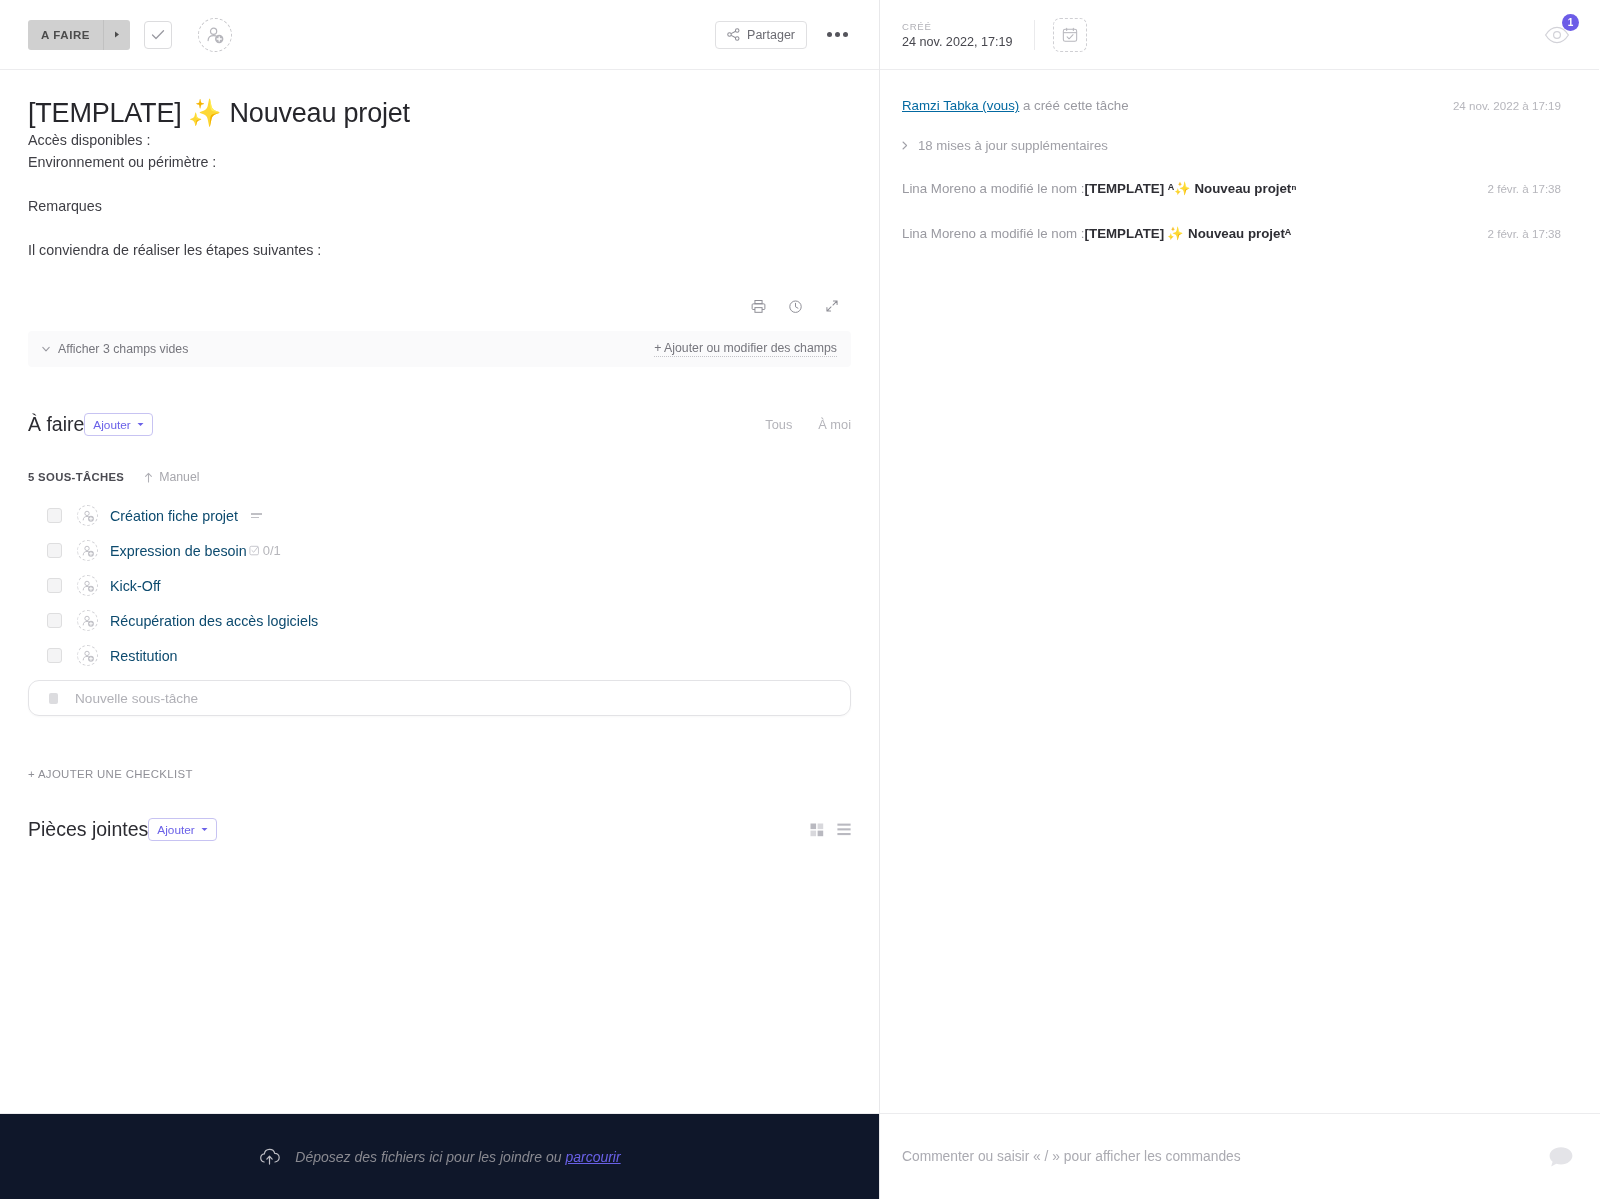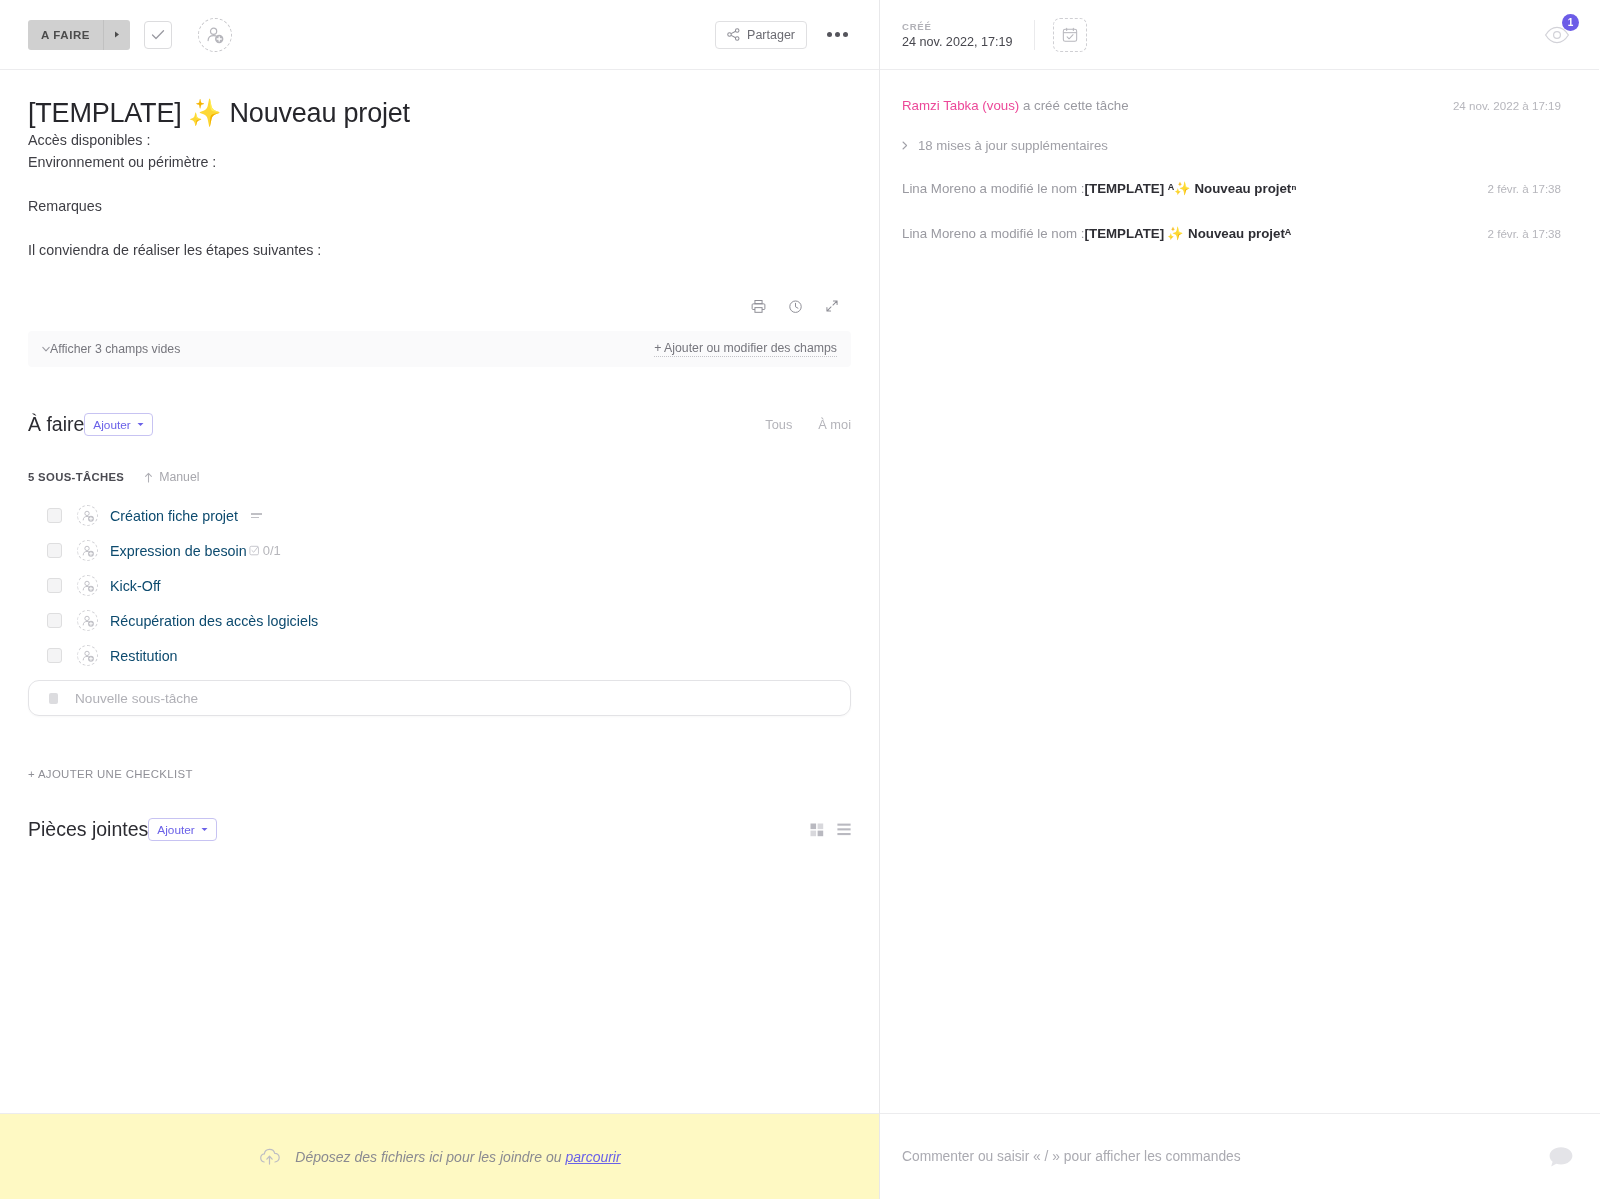--- a/index.html
+++ b/index.html
@@ -80,21 +80,21 @@
     display: flex; justify-content: flex-end; align-items: center; gap: 22px;
     margin-top: 35px; padding-right: 12px; height: 20px;
   }
 
   .fields-bar {
     margin-top: 15px; height: 36px;
     background: #fafafb; border-radius: 4px;
     display: flex; align-items: center; justify-content: space-between;
     padding: 0 14px;
   }
-  .fields-left { display: flex; align-items: center; font-size: 12.3px; color: #76767d; text-align: right; }
+  .fields-left { display: flex; align-items: center; gap: 8px; font-size: 12.3px; color: #76767d; text-align: right; }
   .fields-right { font-size: 12.3px; color: #76767d; border-bottom: 1px dotted #c3c3c8; padding-bottom: 1px;}
 
   .section-head {
     display: flex; align-items: center; margin-top: 46px;
   }
   .section-title { font-size: 19.5px; color: #2c2c32; font-weight: 400; }
   .add-btn {
     display: inline-flex; align-items: center; gap: 6px;
     height: 23px; padding: 0 8px;
     border: 1px solid #c7c3f2; border-radius: 4px;
@@ -151,21 +151,21 @@
   .attach-head { display: flex; align-items: center; margin-top: 38px; }
   .view-toggle { margin-left: auto; display: flex; gap: 13px; align-items: center; }
 
   
   .right { width: 719px; height: 1199px; display: flex; flex-direction: column; }
   .right-header {
     height: 70px; flex: 0 0 70px; border-bottom: 1px solid #ececee;
     display: flex; align-items: center; padding: 0 26px 0 22px;
   }
   .created-block { display: flex; flex-direction: column; gap: 3px; }
-  .created-label { font-size: 9.6px; letter-spacing: .75px; color: #b1b1b7; font-weight: 700; }
+  .created-label { font-size: 9.6px; letter-spacing: .75px; color: #b1b1b7; font-weight: 400; }
   .created-value { font-size: 12.6px; color: #47474e; }
   .vsep { width: 1px; height: 30px; background: #eaeaec; margin: 0 18px 0 22px; }
   .date-btn {
     width: 34px; height: 34px; border: 1.4px dashed #cfcfd3; border-radius: 7px;
     display: flex; align-items: center; justify-content: center;
   }
   .watch {
     margin-left: auto; position: relative; width: 32px; height: 32px;
     display: flex; align-items: center; justify-content: center;
   }
@@ -175,32 +175,32 @@
     background: #6c5ce7; color: #fff; font-size: 10px;
     display: flex; align-items: center; justify-content: center; font-weight: 600;
   }
 
   .activity { flex: 1 1 auto; padding: 27px 38px 0 22px; overflow: hidden; }
   .act-row {
     display: flex; align-items: baseline; justify-content: space-between;
     margin-bottom: 27px;
   }
   .act-text { font-size: 13.3px; color: #9a9aa1; line-height: 18px; }
-  .act-user { color: #ec4899; }
+  .act-user { color: #0369a1; text-decoration: underline; }
   .act-time { font-size: 11.6px; color: #b6b6bc; white-space: nowrap; padding-left: 20px; }
   .more-updates {
     display: flex; align-items: center; gap: 10px;
     font-size: 13.2px; color: #a0a0a7; margin-bottom: 27px; margin-top: -4px;
   }
   .strong-name { color: #2e2e34; font-weight: 600; }
 
   
   .footer-left {
     position: absolute; left: 0; bottom: 0; width: 879px; height: 86px;
-    border-top: 1px solid #ececee; background: #fef9c3;
+    border-top: 1px solid #ececee; background: #0f172a;
     display: flex; align-items: center; justify-content: center; gap: 14px;
   }
   .drop-text { font-size: 14px; font-style: italic; color: #8a8a91; }
   .drop-link { color: #6a61e8; text-decoration: underline; font-style: italic; }
   .footer-right {
     position: absolute; right: 0; bottom: 0; width: 720px; height: 86px;
     border-top: 1px solid #ececee; background: #fff;
     display: flex; align-items: center; padding: 0 26px 0 22px;
   }
   .comment-ph { font-size: 13.8px; color: #aaaab1; }

